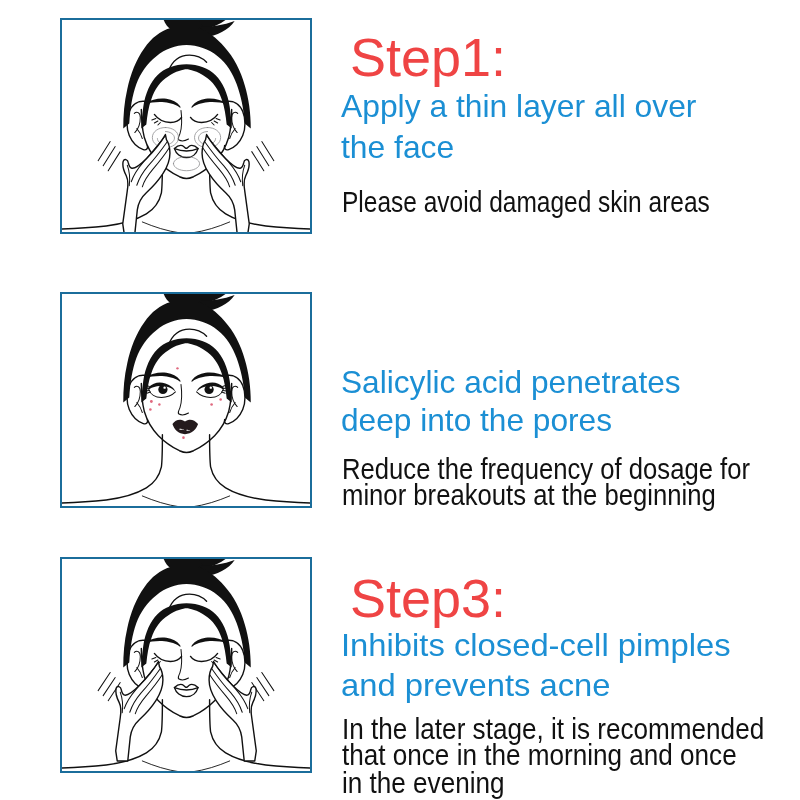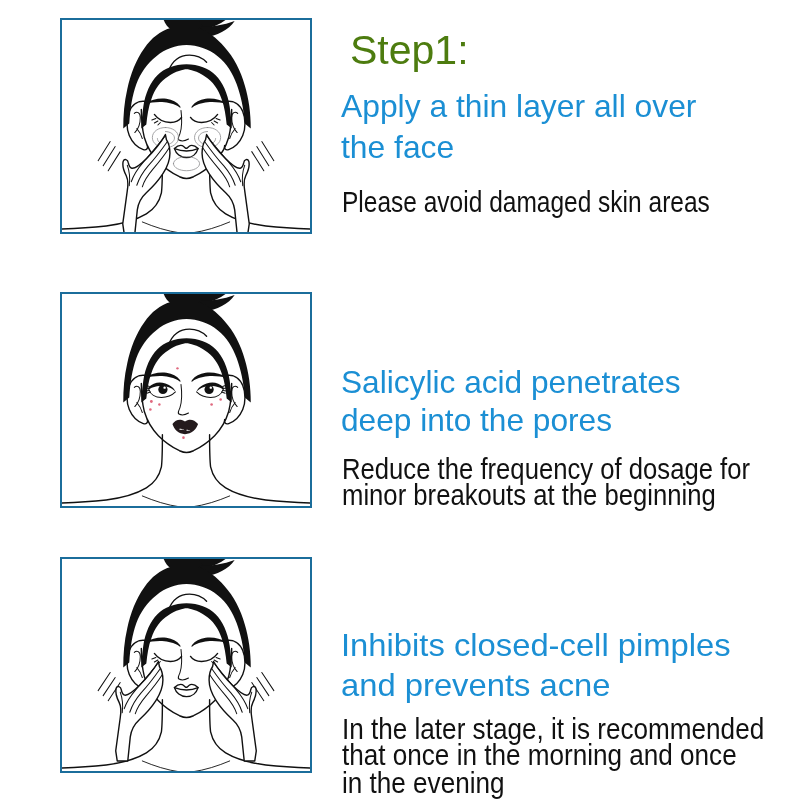--- a/index.html
+++ b/index.html
@@ -10,21 +10,21 @@
   .figbox{position:absolute;left:60.0px;width:252.0px;height:216.0px;
           border:2.5px solid #1b6d9b;box-sizing:border-box;background:#fff;overflow:hidden;}
   .figbox svg{display:block;width:100%;height:100%;}
   .ln{fill:none;stroke:#111111;stroke-width:1.4;stroke-linecap:round;stroke-linejoin:round;}
   .lnT{fill:none;stroke:#111111;stroke-width:1.0;stroke-linecap:round;stroke-linejoin:round;}
   .lnS{fill:none;stroke:#8d8d90;stroke-width:0.8;stroke-linecap:round;stroke-linejoin:round;}
   .lnS2{fill:none;stroke:#111111;stroke-width:0.9;stroke-linecap:round;stroke-linejoin:round;}
   .wh{fill:#fff;stroke:#111111;stroke-width:1.4;stroke-linecap:round;stroke-linejoin:round;}
   .hair{fill:#111111;stroke:none;}
   .txt{position:absolute;white-space:nowrap;line-height:1;transform-origin:left top;}
-  .title{color:#4d7c0f;font-size:41.0px;}
+  .title{color:#ef4444;font-size:54px;}
   .sub{color:#1b8fd4;font-size:31.5px;}
   .note{color:#111111;font-size:29.0px;}
 </style>
 </head>
 <body>
 
   <section class="step">
     <div class="figbox" style="top:18.0px">
       <svg viewBox="0 0 247 211" preserveAspectRatio="none">
     <g class="hair" transform="translate(0,9)">
@@ -295,18 +295,19 @@
          C110,144 112.5,137 112.5,130.5
          C112.5,125 111,120 109,117 Z"></path>
       <path class="lnT" d="M107,114.5 C100,123 93,131.5 86,139.5 C80,146.5 76,153 74,159"></path>
       <path class="lnT" d="M110,119 C104,127.5 98,135.5 91,143 C85,150 81.5,156.5 79.5,162.5"></path>
       <path class="lnT" d="M112,125 C107.5,132 102,139 96,146 C90.5,152.5 86.5,159 85,164"></path>
       <path class="lnT" d="M70,142.5 C72,148 73,155 72,163"></path>
     </g>
     </g>
   </svg>
     </div>
+    <div class="txt title" style="left:350px;top:570.95px;">Step3:</div>
     <div class="txt sub" style="left:341px;top:629.72px;transform:scaleX(1.04);">Inhibits closed-cell pimples</div>
     <div class="txt sub" style="left:341px;top:670.12px;transform:scaleX(1.04);">and prevents acne</div>
     <div class="txt note" style="left:342px;top:714.69px;transform:scaleX(0.9);">In the later stage, it is recommended</div>
     <div class="txt note" style="left:342px;top:741.39px;transform:scaleX(0.9);">that once in the morning and once</div>
     <div class="txt note" style="left:342px;top:768.69px;transform:scaleX(0.9);">in the evening</div>
   </section>
 
 </body></html>

